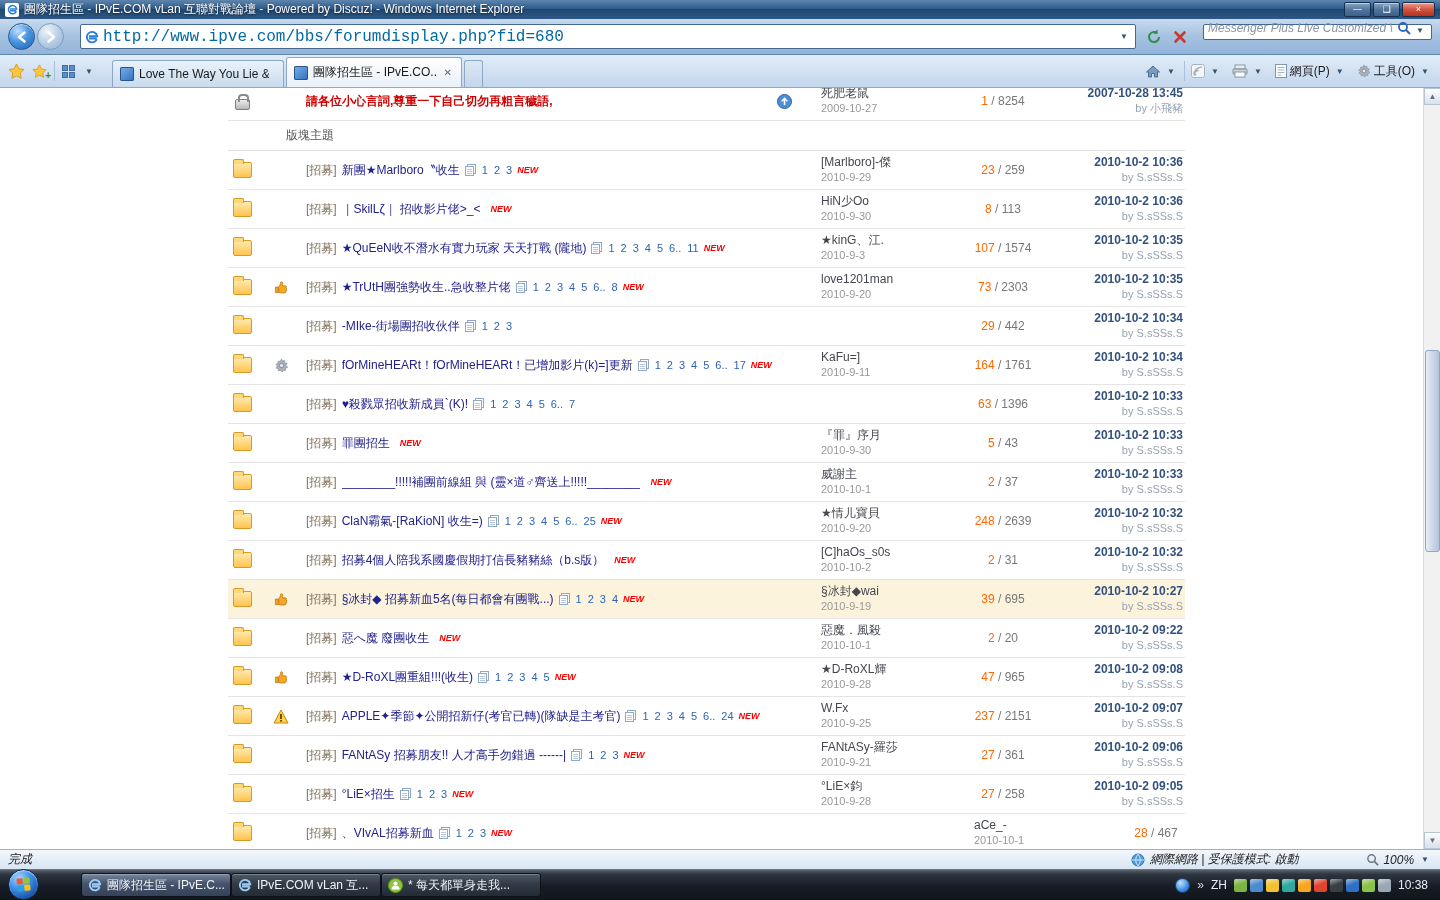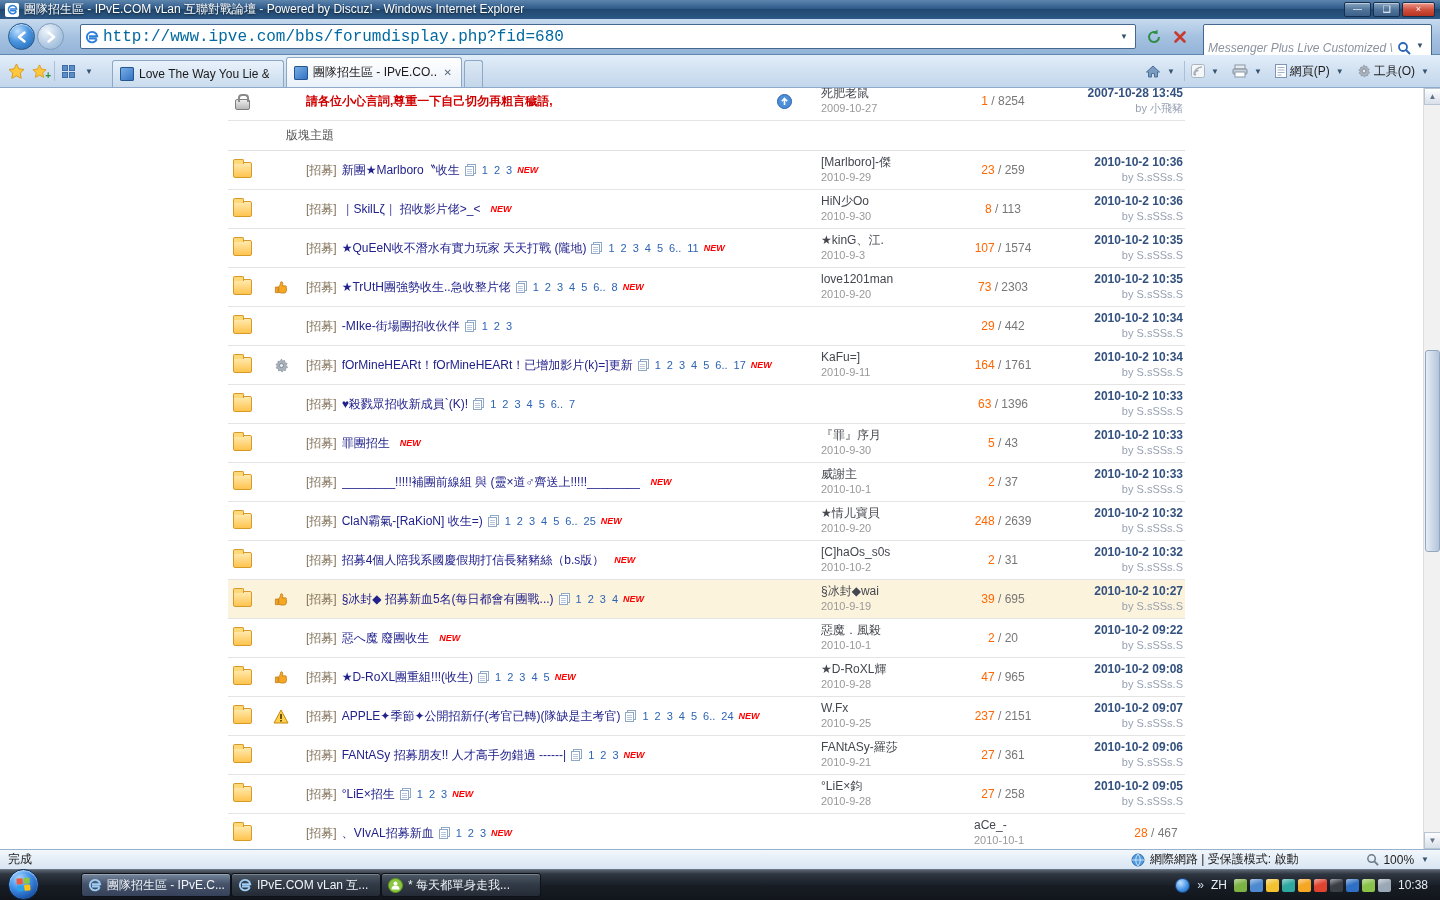--- a/index.html
+++ b/index.html
@@ -33,21 +33,21 @@
     border:1px solid #7d9cbd; }
   .addr { position:absolute; left:80px; top:5px; width:1056px; height:25px; background:#fff;
     border:1px solid #44688f; border-radius:2px; display:flex; align-items:center; padding:0 4px; }
   .addr input { flex:1; border:none; outline:none; font-size:16px; color:#0369a1; background:transparent;
     font-family:Liberation Mono, monospace; }
   .addr .dd { flex:none; }
   .dd { font-size:8px; color:#33536f; padding:0 3px; }
   .flat-btn { position:absolute; top:6px; width:24px; height:24px; display:flex; align-items:center;
     justify-content:center; border-radius:2px; }
   .searchbox { position:absolute; left:1203px; top:5px; width:229px; height:16px; background:#fff;
-    border:1px solid #44688f; border-radius:2px; display:flex; align-items:flex-start; padding:16px 4px; }
+    border:1px solid #44688f; border-radius:2px; display:flex; align-items:flex-end; padding:4px 4px; }
   .searchbox input { flex:1; border:none; outline:none; font-size:12px; background:transparent;
     font-family:inherit; min-width:0; }
   .searchbox input::placeholder { color:#8a93a0; font-style:italic; }
 
   
   .tabbar { position:absolute; top:55px; left:0; right:0; height:33px;
     background:linear-gradient(180deg,#e2edf9 0%,#d0e0f1 55%,#c2d6ec 100%);
     border-bottom:1px solid #8ea9c9; }
   .fav-group { position:absolute; left:8px; top:0; height:100%; display:flex; align-items:center; gap:7px; }
   .v-div { width:1px; height:20px; background:#a9c0d8; }
@@ -112,21 +112,21 @@
     border-left:1px solid #dcdcdc; }
   .sb-arrow { position:absolute; left:0; width:17px; height:17px;
     background:linear-gradient(180deg,#fdfdfd,#d9e0ea); border:1px solid #b9c4d2;
     display:flex; align-items:center; justify-content:center; font-size:8px; color:#5e708a; }
   .sb-thumb { position:absolute; left:1px; top:262px; width:15px; height:202px;
     background:linear-gradient(90deg,#e6edf6,#b3c4da); border:1px solid #93a6c0; border-radius:3px; }
 
   
   .statusbar { position:absolute; top:849px; left:0; right:0; height:20px;
     background:linear-gradient(180deg,#f2f7fc,#d8e5f2); border-top:1px solid #98b1cc;
-    display:flex; align-items:center; font-size:12px; color:#222; padding:0 8px; }
+    display:flex; align-items:center; font-size:12px; color:#222; padding:0 8px;font-style:italic; }
   .sb-right { margin-left:auto; display:flex; align-items:center; gap:8px; }
   .sb-zone { display:flex; align-items:center; gap:5px; margin-right:60px; }
   .sb-zoom { display:flex; align-items:center; gap:4px; }
 
   
   .taskbar { position:absolute; top:869px; left:0; right:0; height:31px;
     background:linear-gradient(180deg,#59626e 0%,#2e3640 14%,#171c24 55%,#11151b 100%);
     border-top:1px solid #6b7685; display:flex; align-items:center; padding:0 8px; }
   .start-orb { width:31px; height:31px; border-radius:50%; margin-top:-1px; flex:none;
     background:radial-gradient(circle at 35% 28%,#a9d6ff 0%,#3f8fe8 40%,#1a54a8 75%,#0d3570 100%);

